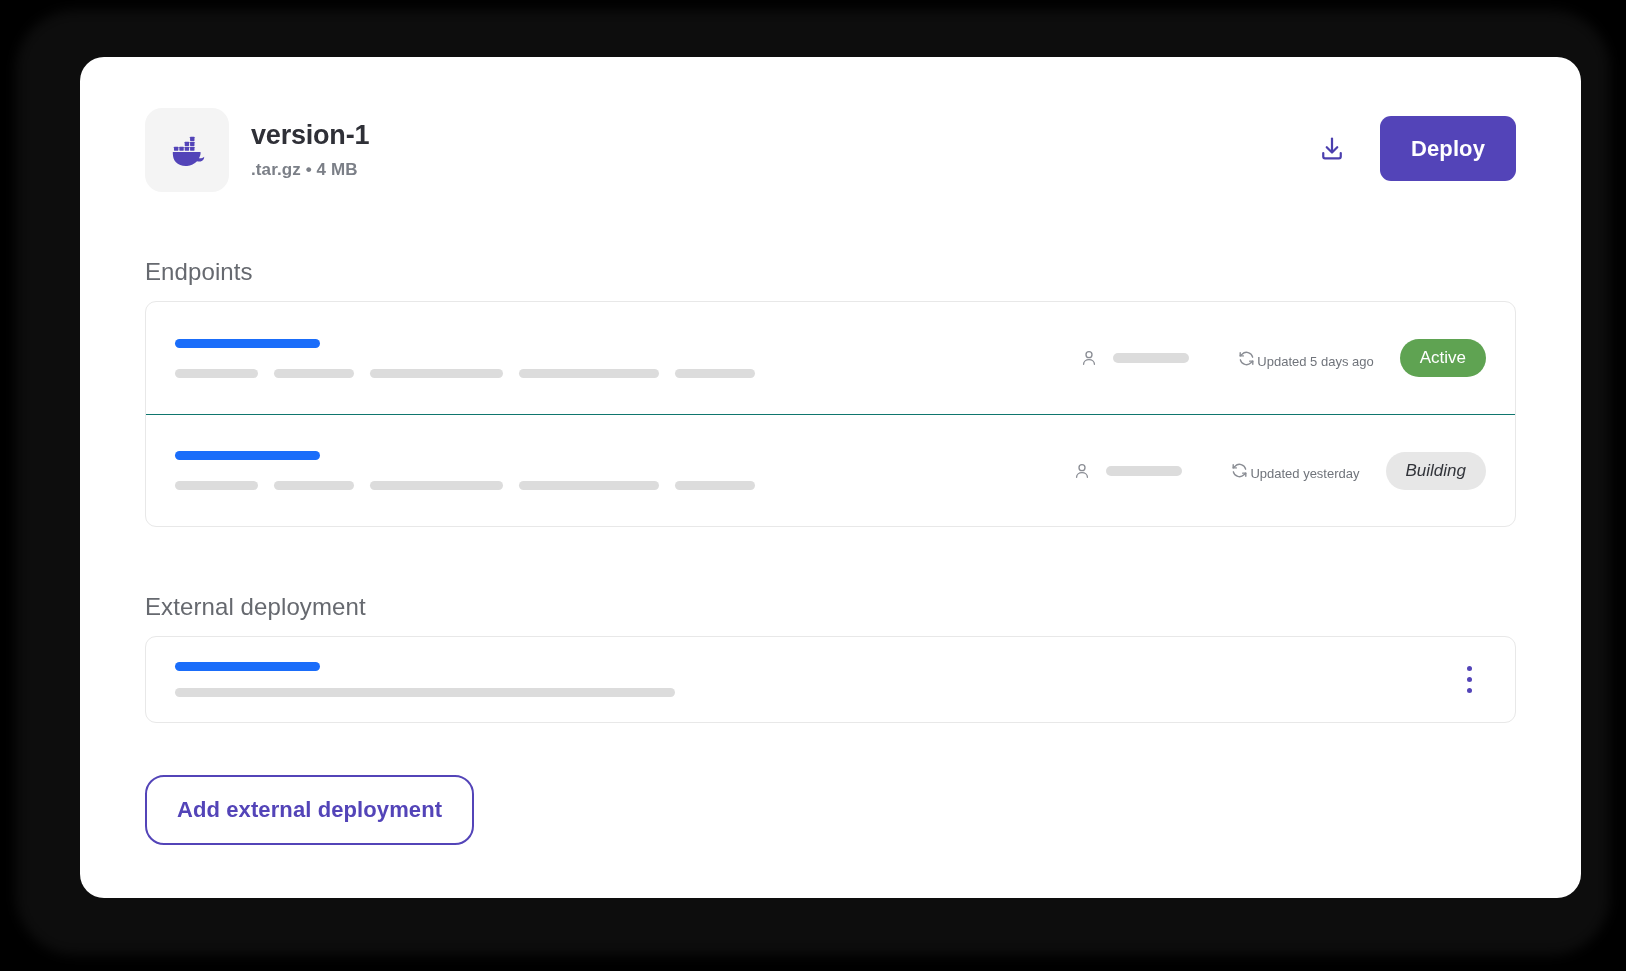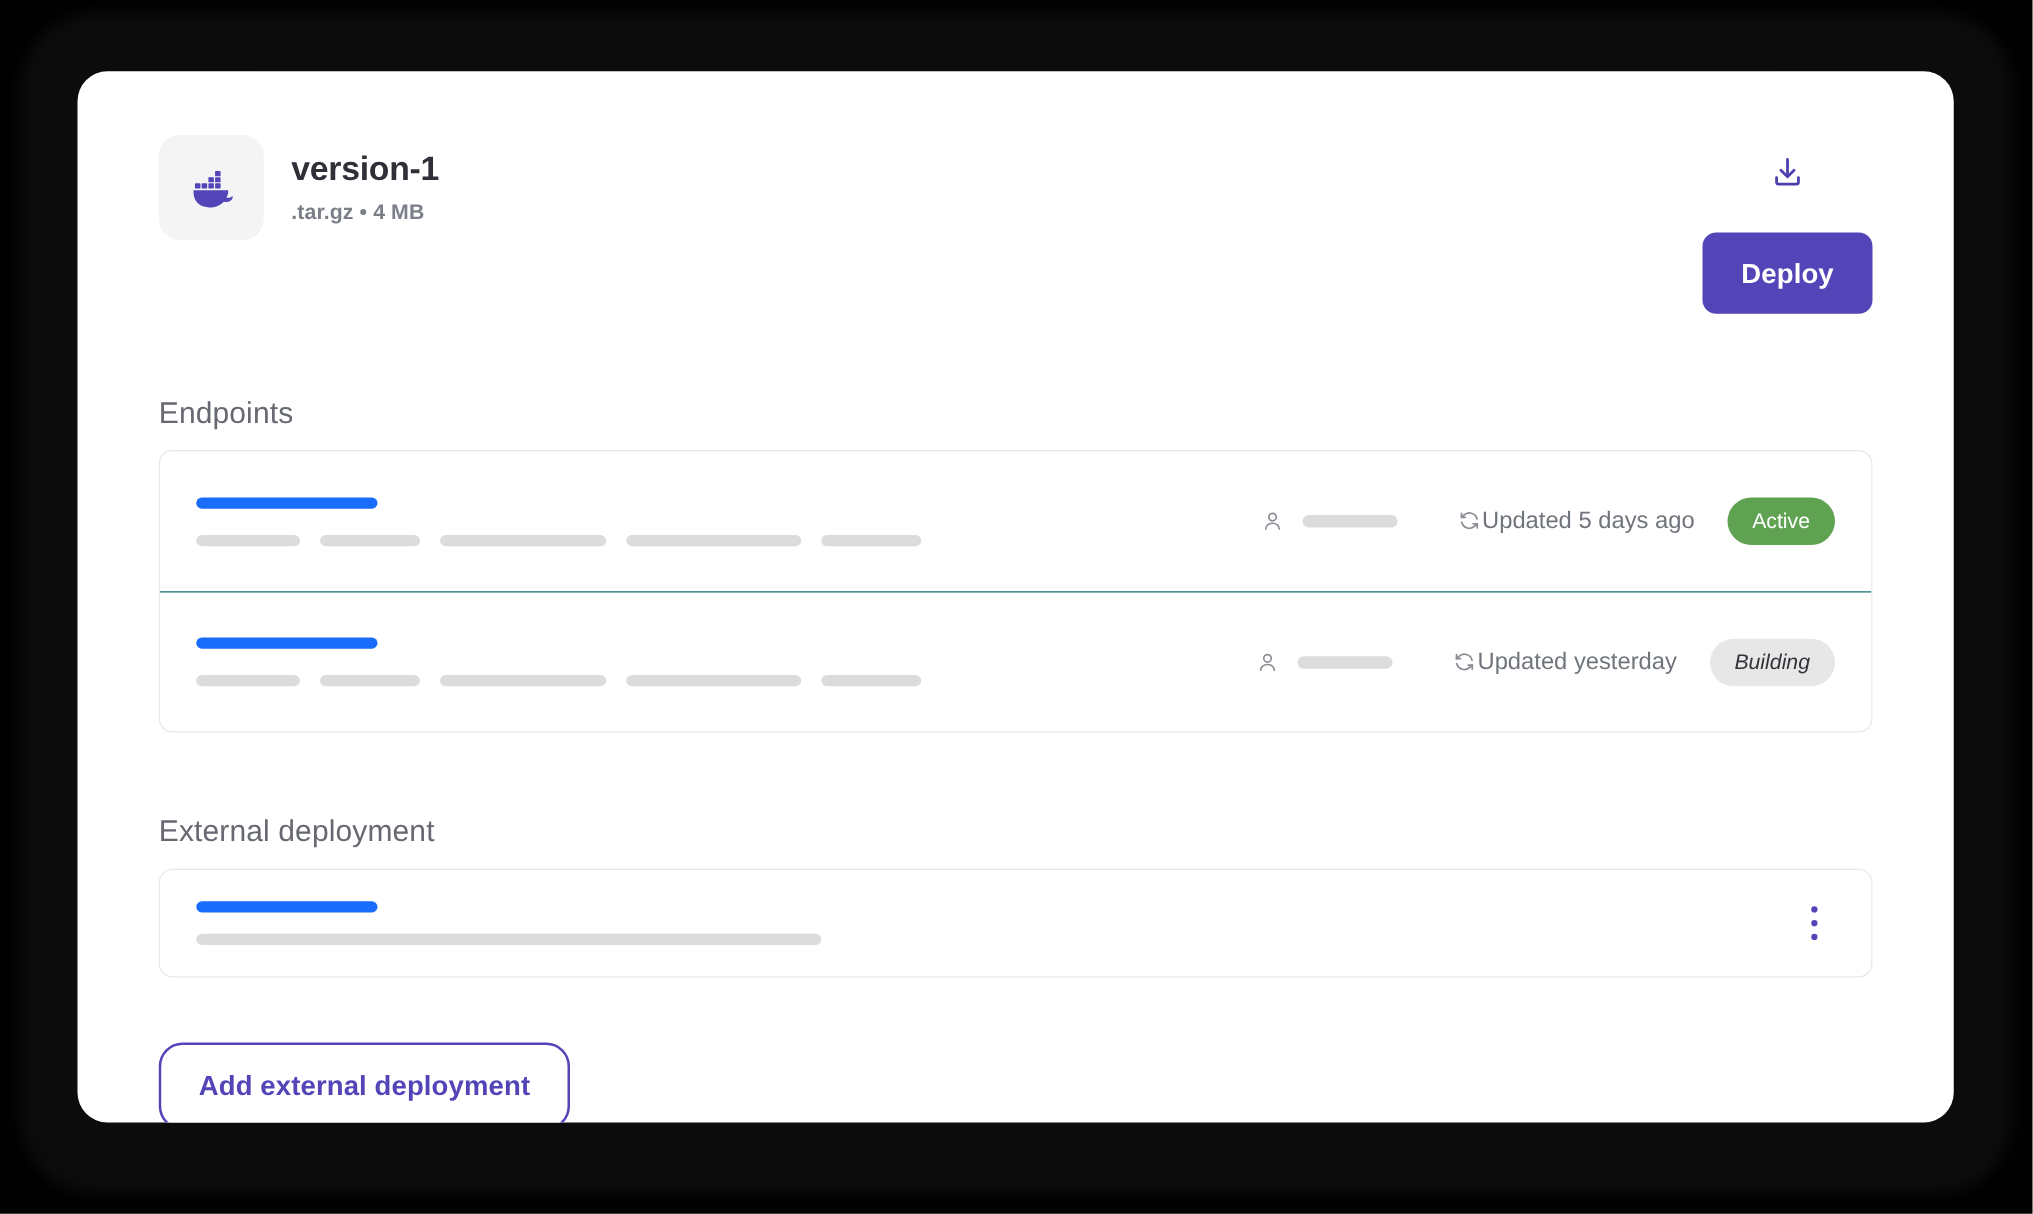--- a/index.html
+++ b/index.html
@@ -38,21 +38,21 @@
     background-image:
       repeating-conic-gradient(rgba(255,255,255,0.10) 0% 25%, rgba(0,0,0,0) 0% 50%);
     background-size: 3px 3px;
     opacity: 0.85;
     mix-blend-mode: screen;
   }
 
   
   .card {
     position: absolute;
-    left: 62px;
+    left: 80px;
     top: 57px;
     width: 1501px;
     height: 841px;
     background: #ffffff;
     border-radius: 24px;
     overflow: hidden;
   }
 
   .card-inner {
     padding: 51px 65px 0 65px;
@@ -96,21 +96,20 @@
     color: #7b7f87;
     letter-spacing: 0.1px;
     font-weight: bold;
   }
 
   .header-actions {
     display: flex;
     align-items: center;
     gap: 26px;
     padding-top: 8px;
-    flex-direction: column;
   }
 
   .icon-btn {
     width: 44px;
     height: 44px;
     display: flex;
     align-items: center;
     justify-content: center;
     background: none;
     border: none;
@@ -199,22 +198,22 @@
 
   .owner-bar {
     width: 76px;
     height: 10px;
     border-radius: 5px;
     background: #dcdcdc;
   }
 
   .updated {
     display: flex;
-    align-items: flex-start;
-    font-size: 19px;
+    align-items: flex-end;
+    font-size: 13px;
     color: #70747b;
     margin-right: 26px;
     white-space: nowrap;
   }
 
   .badge {
     display: inline-flex;
     align-items: center;
     justify-content: center;
     height: 38px;

